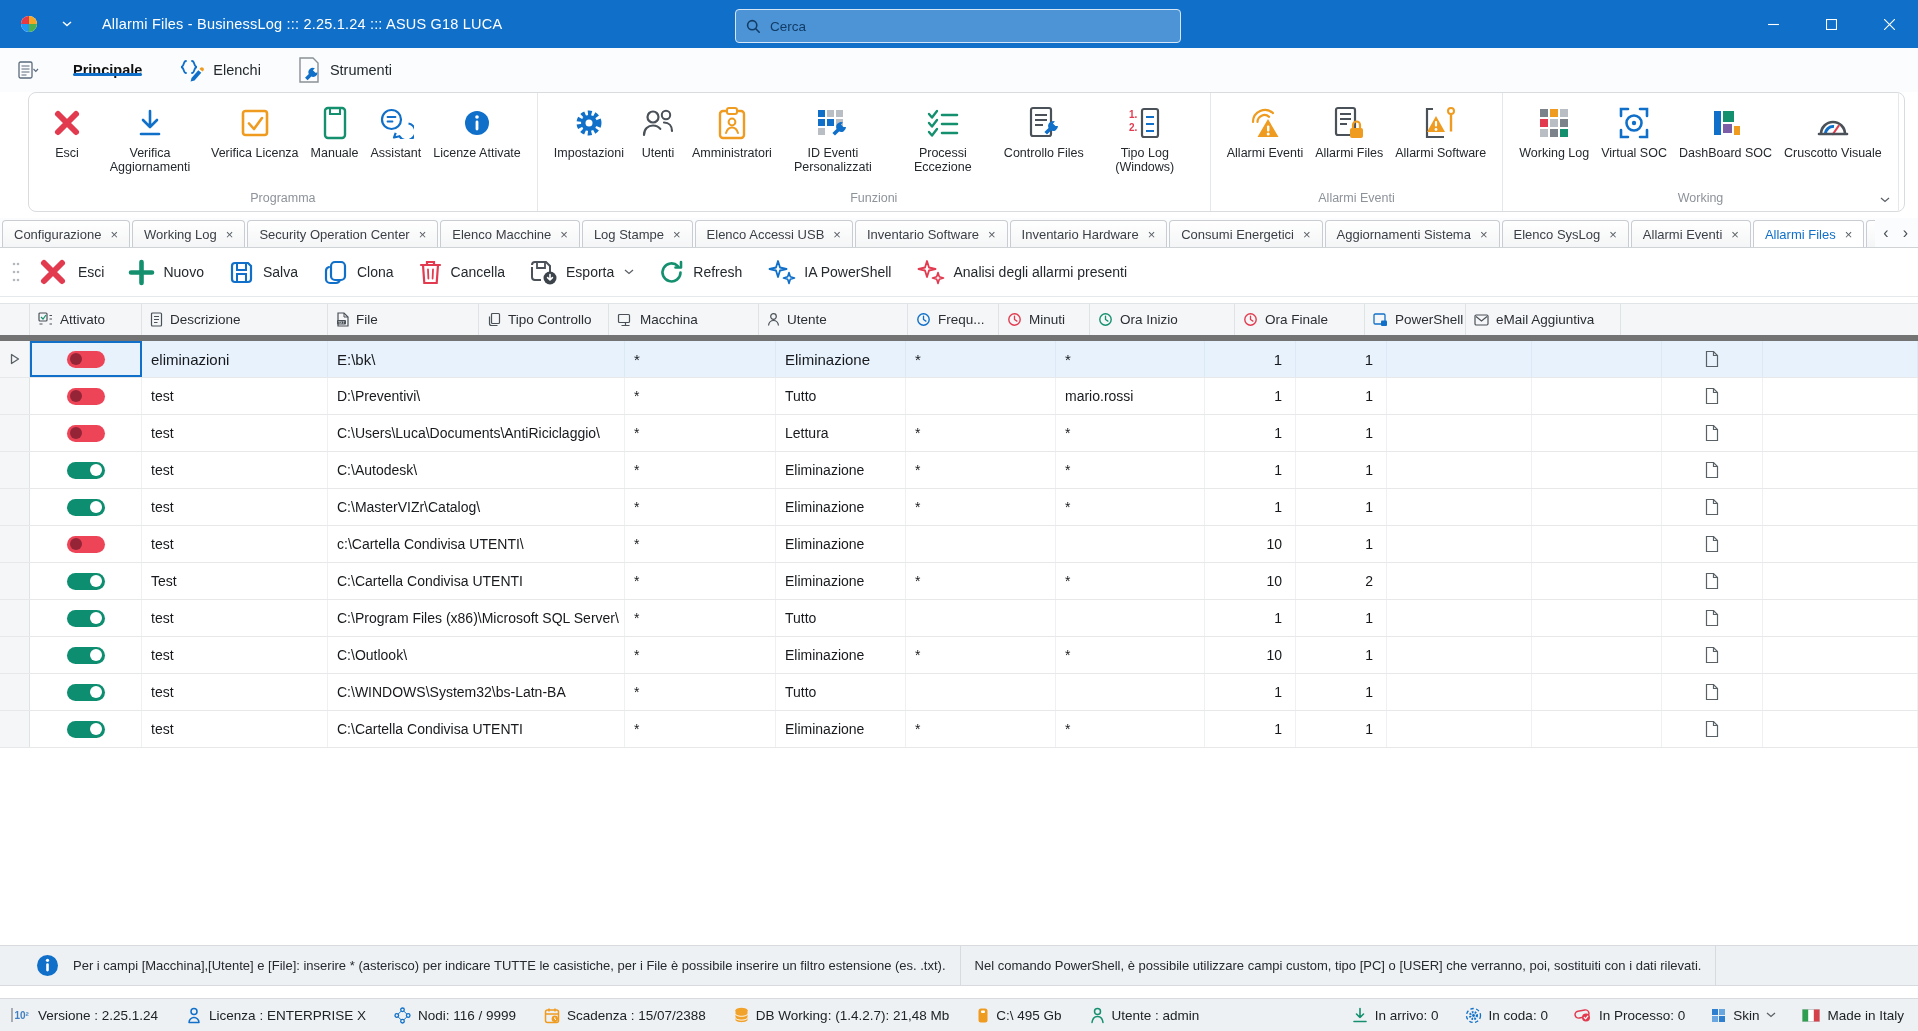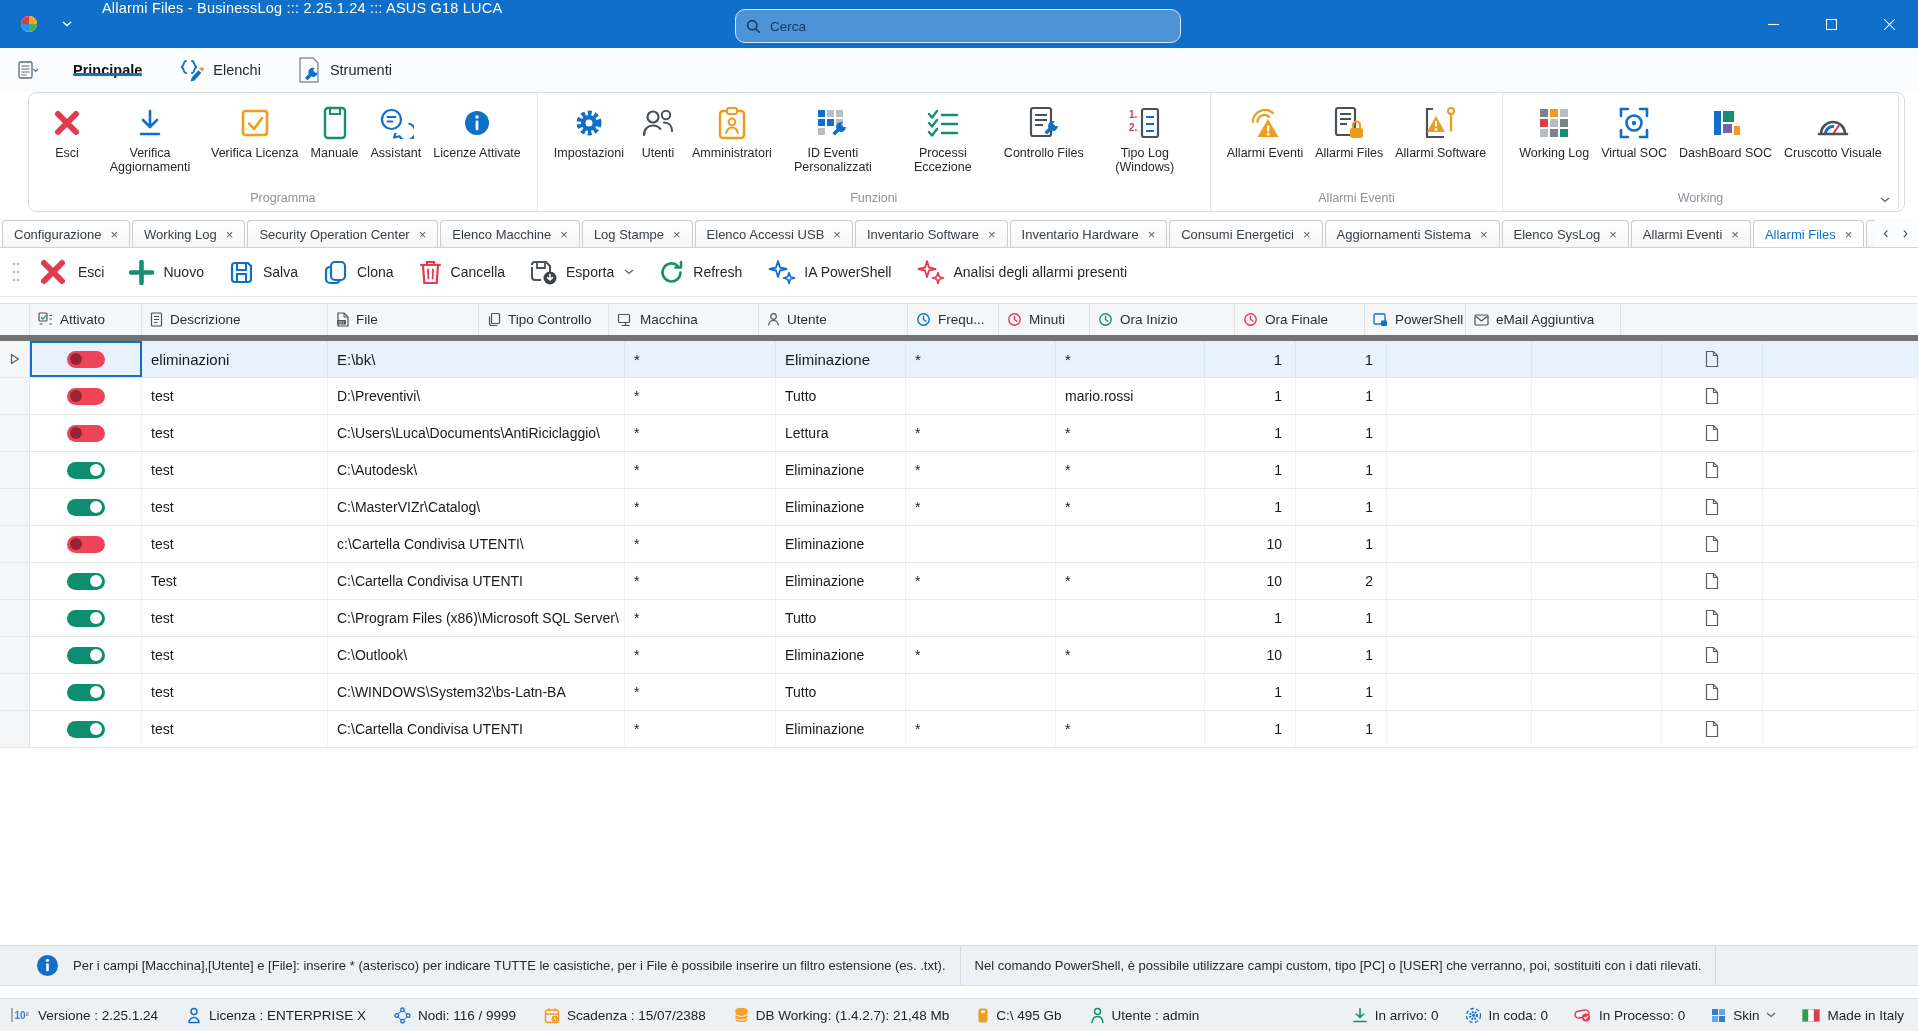--- a/index.html
+++ b/index.html
@@ -1,25 +1,25 @@
 <!DOCTYPE html>
 <html><head>
 <meta charset="utf-8">
 <style>
 *{margin:0;padding:0;box-sizing:border-box}
 html,body{width:1918px;height:1031px;overflow:hidden}
 body{font-family:"Liberation Sans",sans-serif;display:flex;flex-direction:column;background:#fff;color:#1d1f23;-webkit-user-select:none;user-select:none}
 .ico{display:inline-flex;align-items:center;justify-content:center}
 .ico svg{display:block}
 
-.titlebar{height:48px;background:#1070c9;display:flex;color:#fff;flex:0 0 auto;position:relative}
+.titlebar{height:48px;background:#1070c9;display:flex;align-items:center;color:#fff;flex:0 0 auto;position:relative}
 .app-logo{margin-left:20px}
 .tb-chev{margin-left:24px}
 .tb-title{margin-left:30px;font-size:14.5px;letter-spacing:.2px}
-.searchbox{position:absolute;left:735px;top:9px;width:446px;height:31px;background:rgba(255,255,255,.25);border:1px solid #d5e6f6;border-radius:10px;display:flex;align-items:center;padding:16px 10px;gap:9px}
+.searchbox{position:absolute;left:735px;top:9px;width:446px;height:31px;background:rgba(255,255,255,.25);border:1px solid #d5e6f6;border-radius:4px;display:flex;align-items:center;padding:16px 10px;gap:9px}
 .searchbox input{background:transparent;border:none;outline:none;color:#0d2b4a;font-size:13.5px;flex:1;font-family:inherit}
 .searchbox input::placeholder{color:#123c66;opacity:1}
 .win-controls{margin-left:auto;display:flex;height:100%}
 .win-btn{width:58px;display:flex;align-items:center;justify-content:center}
 
 .ribbon-tabrow{height:44px;display:flex;align-items:stretch;background:#fbfcfd;padding-left:18px}
 .menu-btn{display:flex;align-items:center;margin-right:34px}
 .rtab{display:flex;align-items:center;gap:9px;font-size:14.5px;color:#24292e;position:relative;margin-right:36px}
 .rtab.active{font-weight:bold;color:#111}
 .rtab.active::after{content:"";position:absolute;left:0;right:0;bottom:2px;height:3.5px;border-radius:2px;background:#1070c9}

